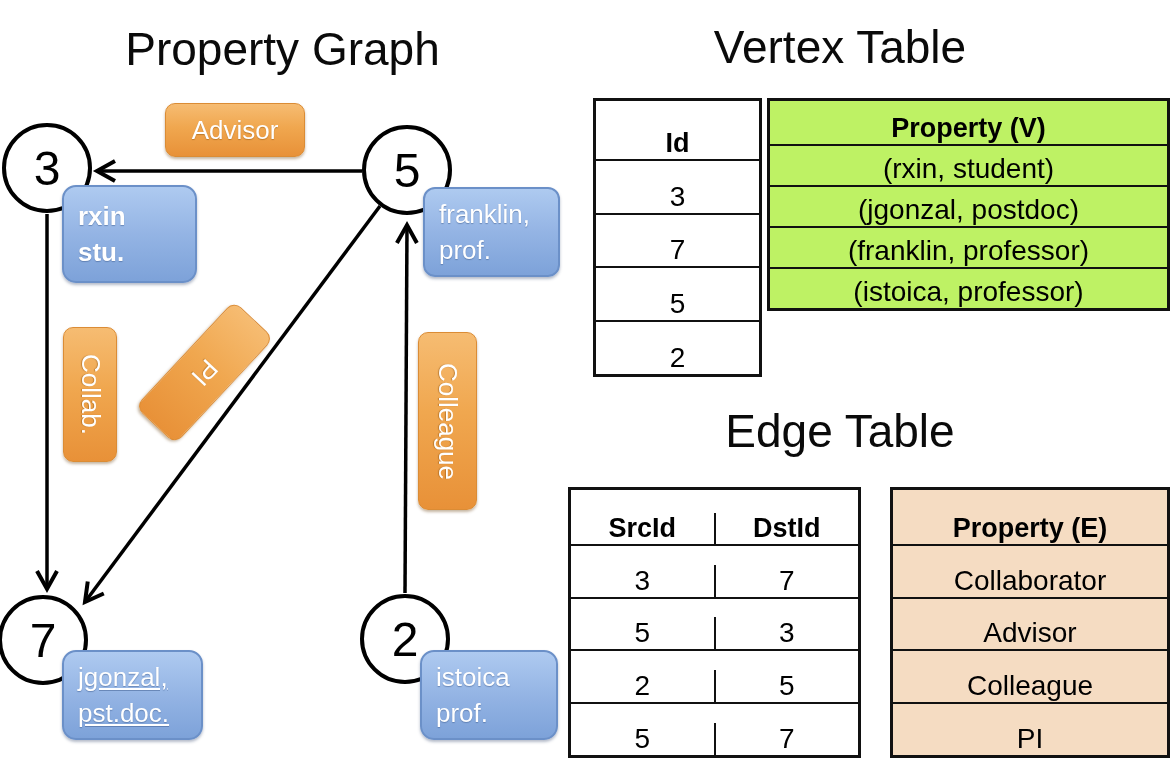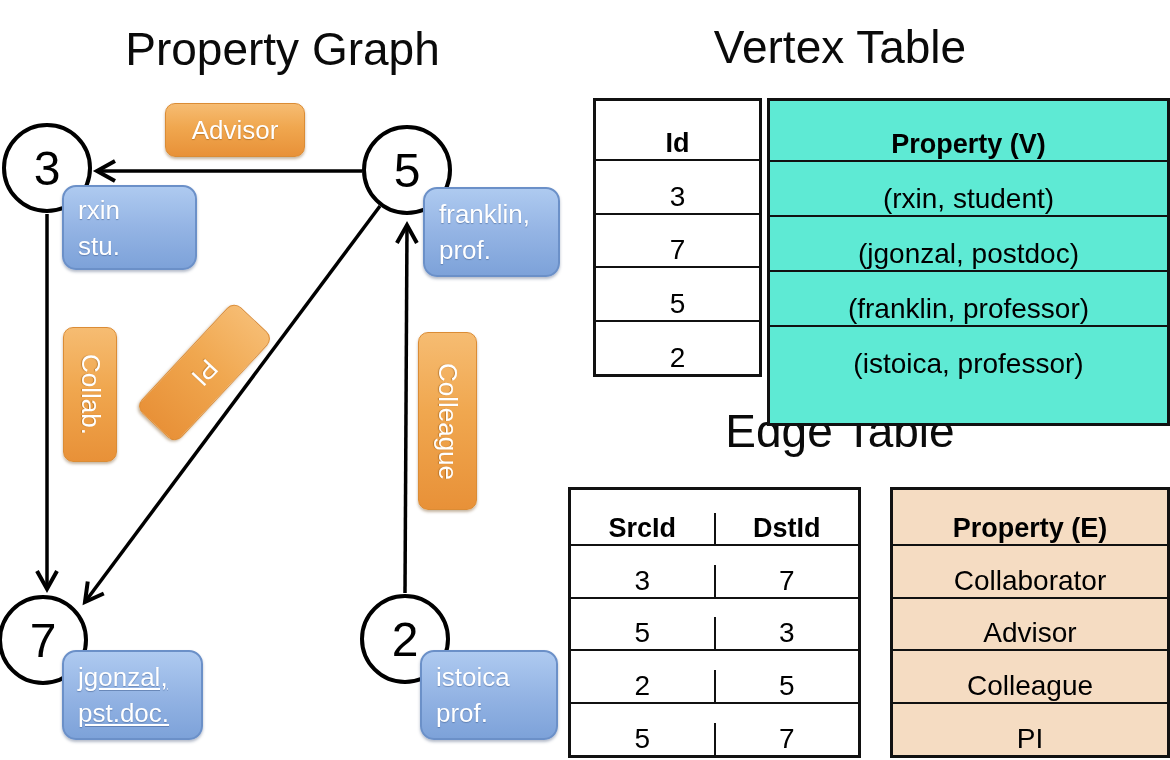--- a/index.html
+++ b/index.html
@@ -46,37 +46,37 @@
 
   
   .vlabel {
     position:absolute; border-radius:14px; z-index:5;
     background:linear-gradient(180deg,#aecaf0 0%, #94b4e4 50%, #7da2d9 100%);
     border:2px solid #6b90c8; box-shadow:0 2px 3px rgba(40,60,100,0.35);
     color:#fff; font-size:26px; line-height:1.38; padding:8px 10px 6px 14px;
     display:flex; flex-direction:column; justify-content:center;
     text-shadow:0 1px 1px rgba(60,90,140,0.5);
   }
-  #rxin-box     { left:62px;  top:185px; width:135px; height:85px; }
-  #franklin-box { left:423px; top:187px; width:137px; height:90px; }
+  #rxin-box     { left:62px;  top:185px; width:135px; height:98px;font-weight:bold; }
+  #franklin-box { left:423px; top:187px; width:137px; height:90px;border-radius:12px; }
   #jgonzal-box  { left:62px;  top:650px; width:141px; height:90px;text-decoration:underline; }
   #istoica-box  { left:420px; top:650px; width:138px; height:90px; }
 
   
   .tbl { position:absolute; border:3px solid #111; display:flex; flex-direction:column; background:#fff; }
   .tbl .row { display:flex; border-top:2px solid #111;align-items:flex-end; }
   .tbl .row:first-child { border-top:none; }
   .tbl .cell {
     display:flex; align-items:center; justify-content:center;
     font-size:28px; font-weight:350; flex:1;
   }
   .tbl .hdr .cell { font-weight:700; font-size:27px; }
 
   #vt-id-col   { left:593px; top:98px; width:169px; height:279px; }
-  #vt-prop-col { left:767px; top:98px; width:403px; height:328px; background:#5eead4; }
+  #vt-prop-col { left:767px; top:98px; width:403px; height:213px; background:#bef264; }
   #vt-id-col .row, #vt-prop-col .row { height:55px; }
   #vt-id-col .row.hdr, #vt-prop-col .row.hdr { height:59px; }
 
   #et-srcdst-col { left:568px; top:487px; width:293px; height:271px; }
   #et-prop-col   { left:890px; top:487px; width:280px; height:271px; background:#f5dcc2; }
   #et-srcdst-col .row, #et-prop-col .row { height:54px; }
   #et-srcdst-col .row.hdr, #et-prop-col .row.hdr { height:55px; }
   #et-srcdst-col .cell + .cell { border-left:2px solid #111; }
 </style>
 </head>

